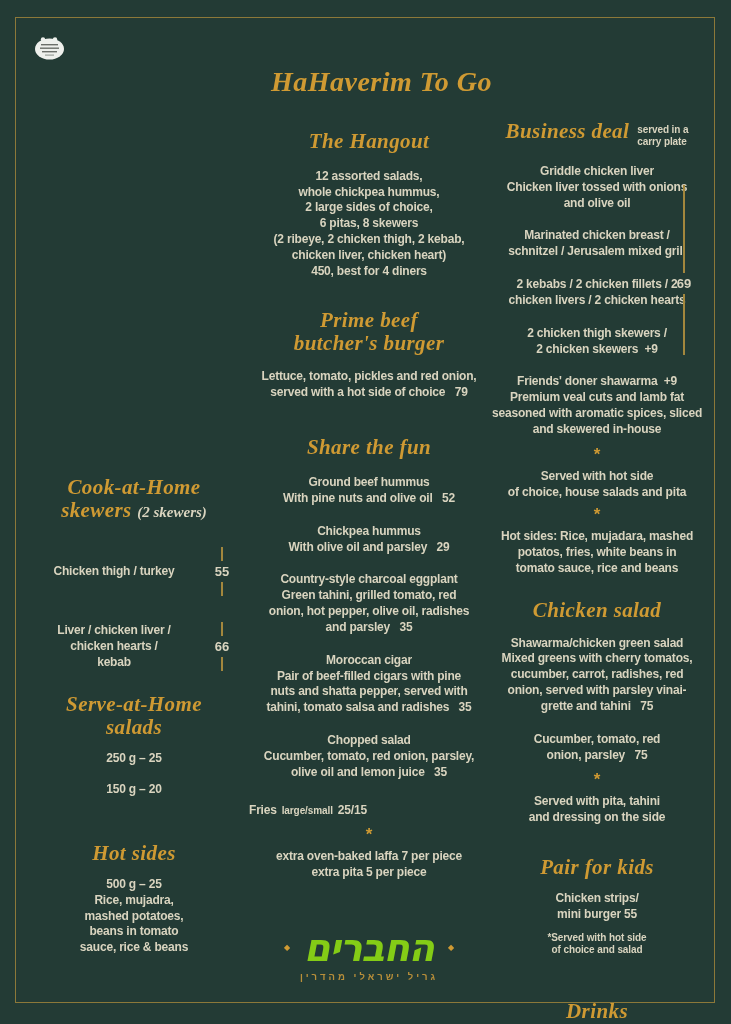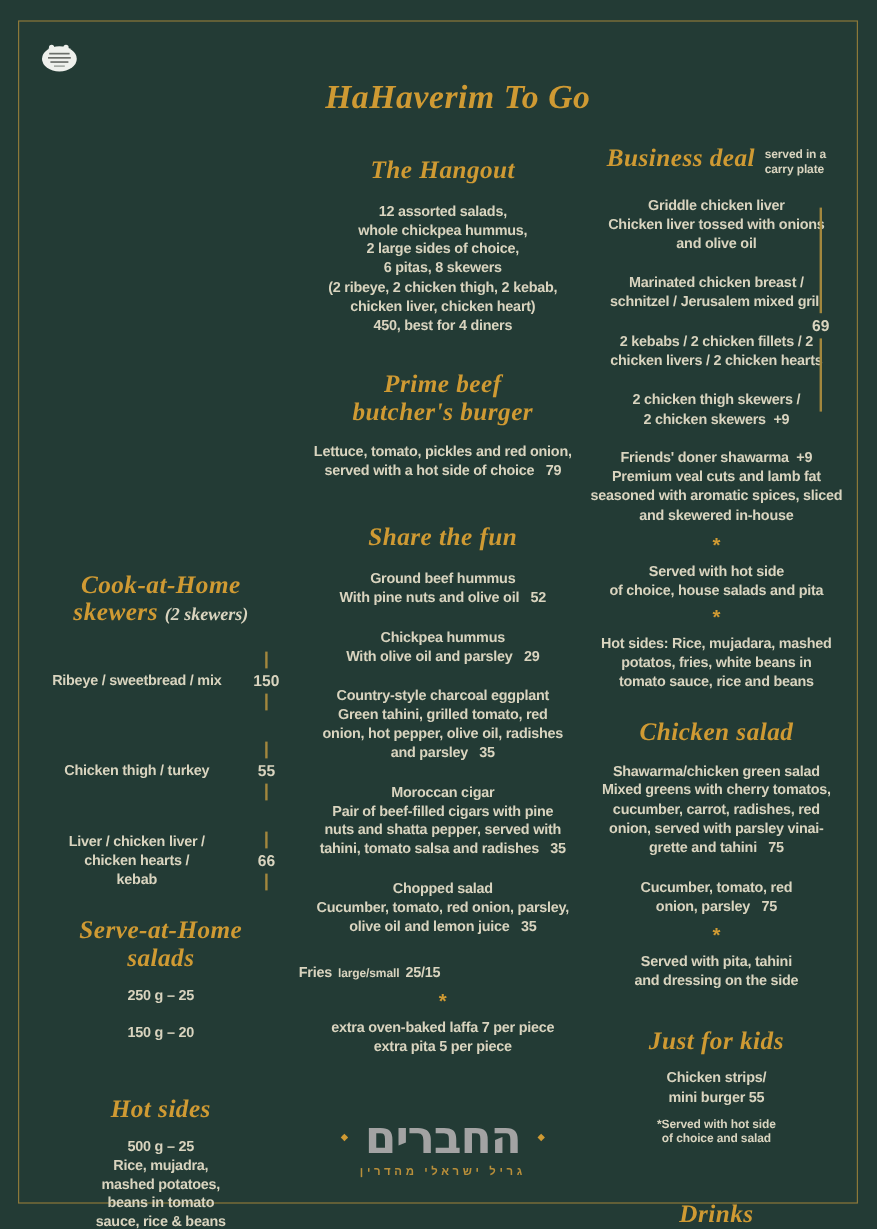--- a/index.html
+++ b/index.html
@@ -32,40 +32,40 @@
   }
   .pre{white-space:pre-line;}
   .small-txt{font-weight:700;font-size:10px;line-height:1.2;color:#d9d4bf;letter-spacing:-.1px;}
   .star{color:#cf9a33;font-size:17px;font-weight:700;line-height:.8;height:13px;}
   .mt8{margin-top:8px}.mt10{margin-top:10px}.mt12{margin-top:12px}.mt14{margin-top:14px}
   .mt16{margin-top:16px}.mt17{margin-top:17px}.mt22{margin-top:22px}.mt26{margin-top:26px}
   .mt30{margin-top:30px}.mt36{margin-top:36px}.mt44{margin-top:44px}.mt46{margin-top:22px}
   .biz-header{display:flex;justify-content:center;align-items:flex-start;gap:8px;}
   .biz-sub{text-align:left;margin-top:4px;}
   .bracket{
-    position:absolute;left:676px;top:173px;width:16px;
+    position:absolute;left:676px;top:185px;width:16px;
     display:flex;flex-direction:column;align-items:center;gap:3px;
   }
   .vline{width:1.5px;background:#a3873d;}
   .vl-top{height:88px;}.vl-bot{height:61px;}
   .bracket-price{font-weight:700;font-size:13px;color:#d9d4bf;}
   .cook-item{display:flex;align-items:center;text-align:center;}
   .cook-name{flex:1;}
   .price-col{width:40px;display:flex;flex-direction:column;align-items:center;gap:3px;}
   .tick{width:1.5px;height:14px;background:#a3873d;}
   .price-num{font-weight:700;font-size:13px;color:#d9d4bf;}
   .cook-note{
     font-family:"Liberation Serif",serif;font-style:italic;font-weight:700;
     font-size:15px;color:#d9d4bf;letter-spacing:0;text-align:center;
   }
   .fries-row{display:flex;align-items:baseline;gap:5px;}
   .logo-row{display:flex;justify-content:center;align-items:center;gap:14px;margin-top:48px;}
   .logo-hebrew{
     font-family:"DejaVu Sans",sans-serif;font-weight:700;font-size:38px;
-    color:#a3a3a3;direction:rtl;line-height:1;letter-spacing:-1px;
+    color:#84cc16;direction:rtl;line-height:1;letter-spacing:-1px;font-style:italic;
   }
   .diamond{color:#cf9a33;font-size:8px;line-height:1;}
   .logo-tagline{
     direction:rtl;color:#b98f3a;font-weight:700;font-size:9.5px;
     letter-spacing:3px;margin-top:4px;
   }
 </style>
 </head>
 <body>
 
@@ -85,28 +85,20 @@
 
 <h1 class="main-title">HaHaverim To Go</h1>
 
 <div class="col col-left">
   <section>
     <h2>
       <span>Cook-at-Home</span><br>
       <span>skewers</span>
       <span class="cook-note">(2 skewers)</span>
     </h2>
-    <div class="cook-item mt22">
-      <div class="cook-name body-txt pre">Ribeye / sweetbread / mix</div>
-      <div class="price-col">
-        <div class="tick"></div>
-        <div class="price-num">150</div>
-        <div class="tick"></div>
-      </div>
-    </div>
     <div class="cook-item mt26">
       <div class="cook-name body-txt pre">Chicken thigh / turkey</div>
       <div class="price-col">
         <div class="tick"></div>
         <div class="price-num">55</div>
         <div class="tick"></div>
       </div>
     </div>
     <div class="cook-item mt26">
       <div class="cook-name body-txt pre">Liver / chicken liver /
@@ -254,21 +246,21 @@
     <div class="mt17">
       <div class="body-txt pre">Cucumber, tomato, red
 onion, parsley&nbsp;&nbsp; 75</div>
     </div>
     <div class="star mt10">*</div>
     <div class="body-txt pre mt8">Served with pita, tahini
 and dressing on the side</div>
   </section>
 
   <section>
-    <h2 class="mt30">Just for kids</h2>
+    <h2 class="mt30">Pair for kids</h2>
     <div class="body-txt pre mt12">Chicken strips/
 mini burger 55</div>
     <div class="small-txt pre mt10">*Served with hot side
 of choice and salad</div>
   </section>
 
   <section>
     <h2 class="mt44">Drinks</h2>
 
   </section>

